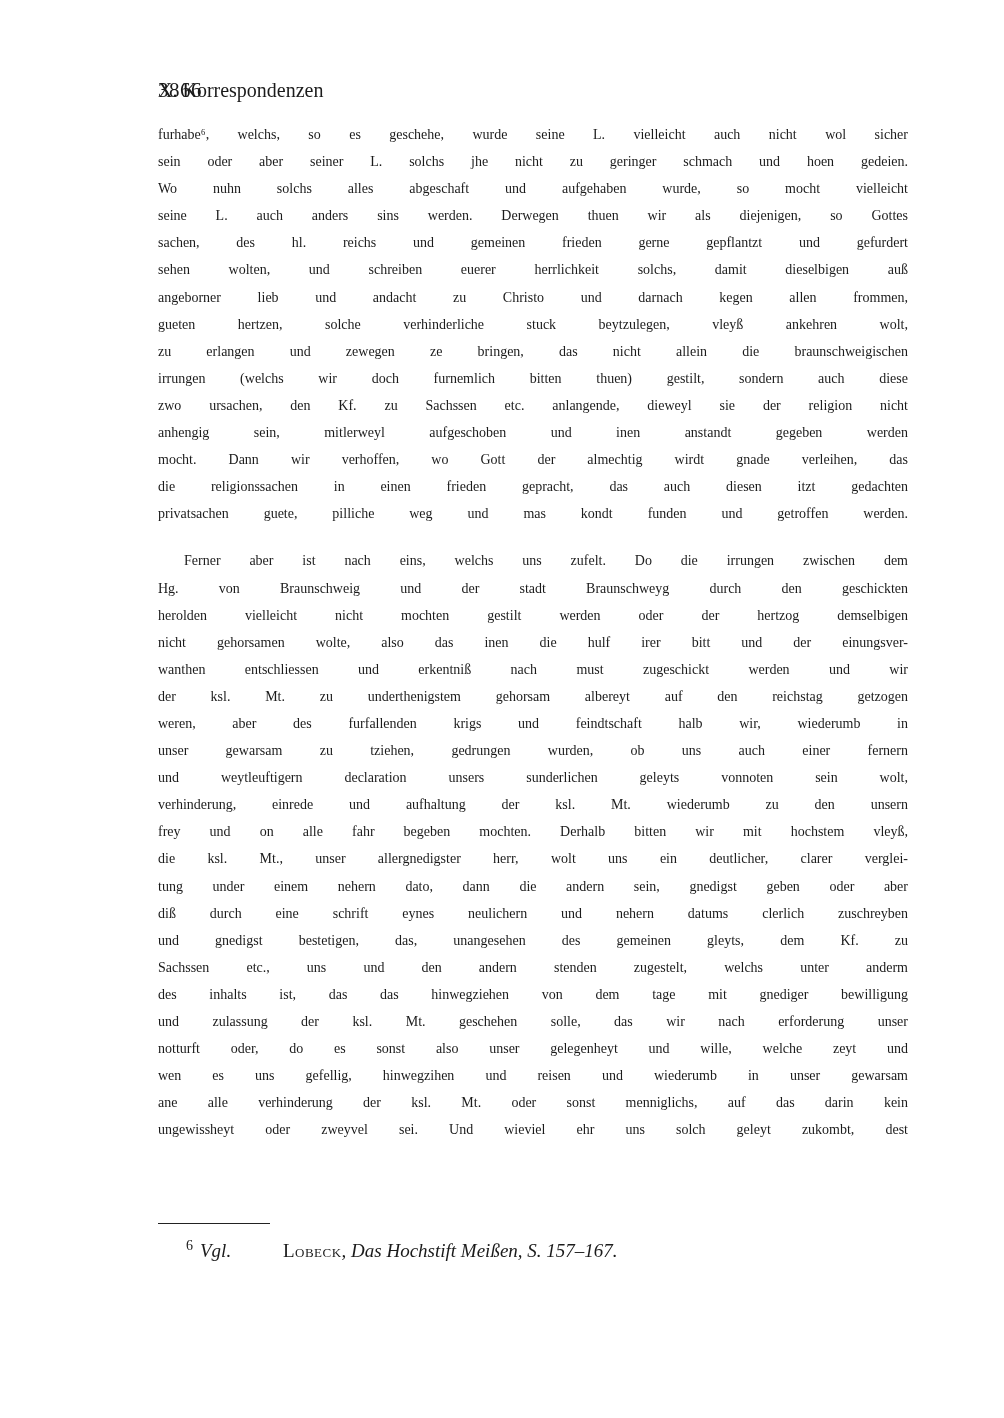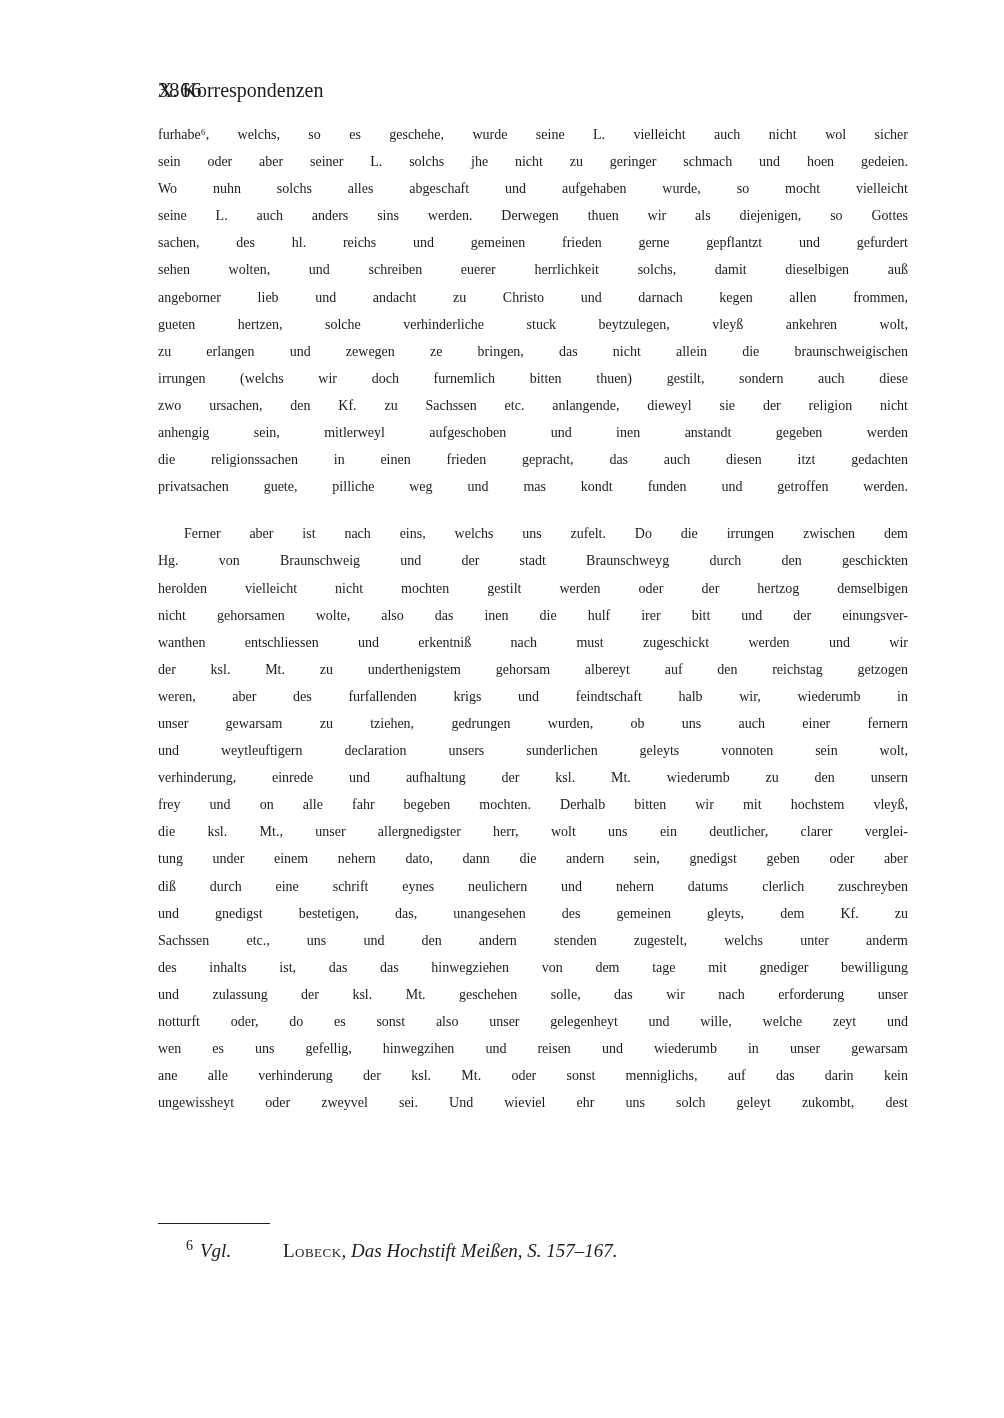--- a/index.html
+++ b/index.html
@@ -87,20 +87,21 @@
       <div class="line">Wo nuhn solchs alles abgeschaft und aufgehaben wurde, so mocht vielleicht</div>
       <div class="line">seine L. auch anders sins werden. Derwegen thuen wir als diejenigen, so Gottes</div>
       <div class="line">sachen, des hl. reichs und gemeinen frieden gerne gepflantzt und gefurdert</div>
       <div class="line">sehen wolten, und schreiben euerer herrlichkeit solchs, damit dieselbigen auß</div>
       <div class="line">angeborner lieb und andacht zu Christo und darnach kegen allen frommen,</div>
       <div class="line">gueten hertzen, solche verhinderliche stuck beytzulegen, vleyß ankehren wolt,</div>
       <div class="line">zu erlangen und zewegen ze bringen, das nicht allein die braunschweigischen</div>
       <div class="line">irrungen (welchs wir doch furnemlich bitten thuen) gestilt, sondern auch diese</div>
       <div class="line">zwo ursachen, den Kf. zu Sachssen etc. anlangende, dieweyl sie der religion nicht</div>
       <div class="line">anhengig sein, mitlerweyl aufgeschoben und inen anstandt gegeben werden</div>
+      <div class="line">mocht. Dann wir verhoffen, wo Gott der almechtig wirdt gnade verleihen, das</div>
       <div class="line">die religionssachen in einen frieden gepracht, das auch diesen itzt gedachten</div>
       <div class="line">privatsachen guete, pilliche weg und mas kondt funden und getroffen werden.</div>
       <div class="line indent">Ferner aber ist nach eins, welchs uns zufelt. Do die irrungen zwischen dem</div>
       <div class="line">Hg. von Braunschweig und der stadt Braunschweyg durch den geschickten</div>
       <div class="line">herolden vielleicht nicht mochten gestilt werden oder der hertzog demselbigen</div>
       <div class="line">nicht gehorsamen wolte, also das inen die hulf irer bitt und der einungsver-</div>
       <div class="line">wanthen entschliessen und erkentniß nach must zugeschickt werden und wir</div>
       <div class="line">der ksl. Mt. zu underthenigstem gehorsam albereyt auf den reichstag getzogen</div>
       <div class="line">weren, aber des furfallenden krigs und feindtschaft halb wir, wiederumb in</div>
       <div class="line">unser gewarsam zu tziehen, gedrungen wurden, ob uns auch einer fernern</div>

